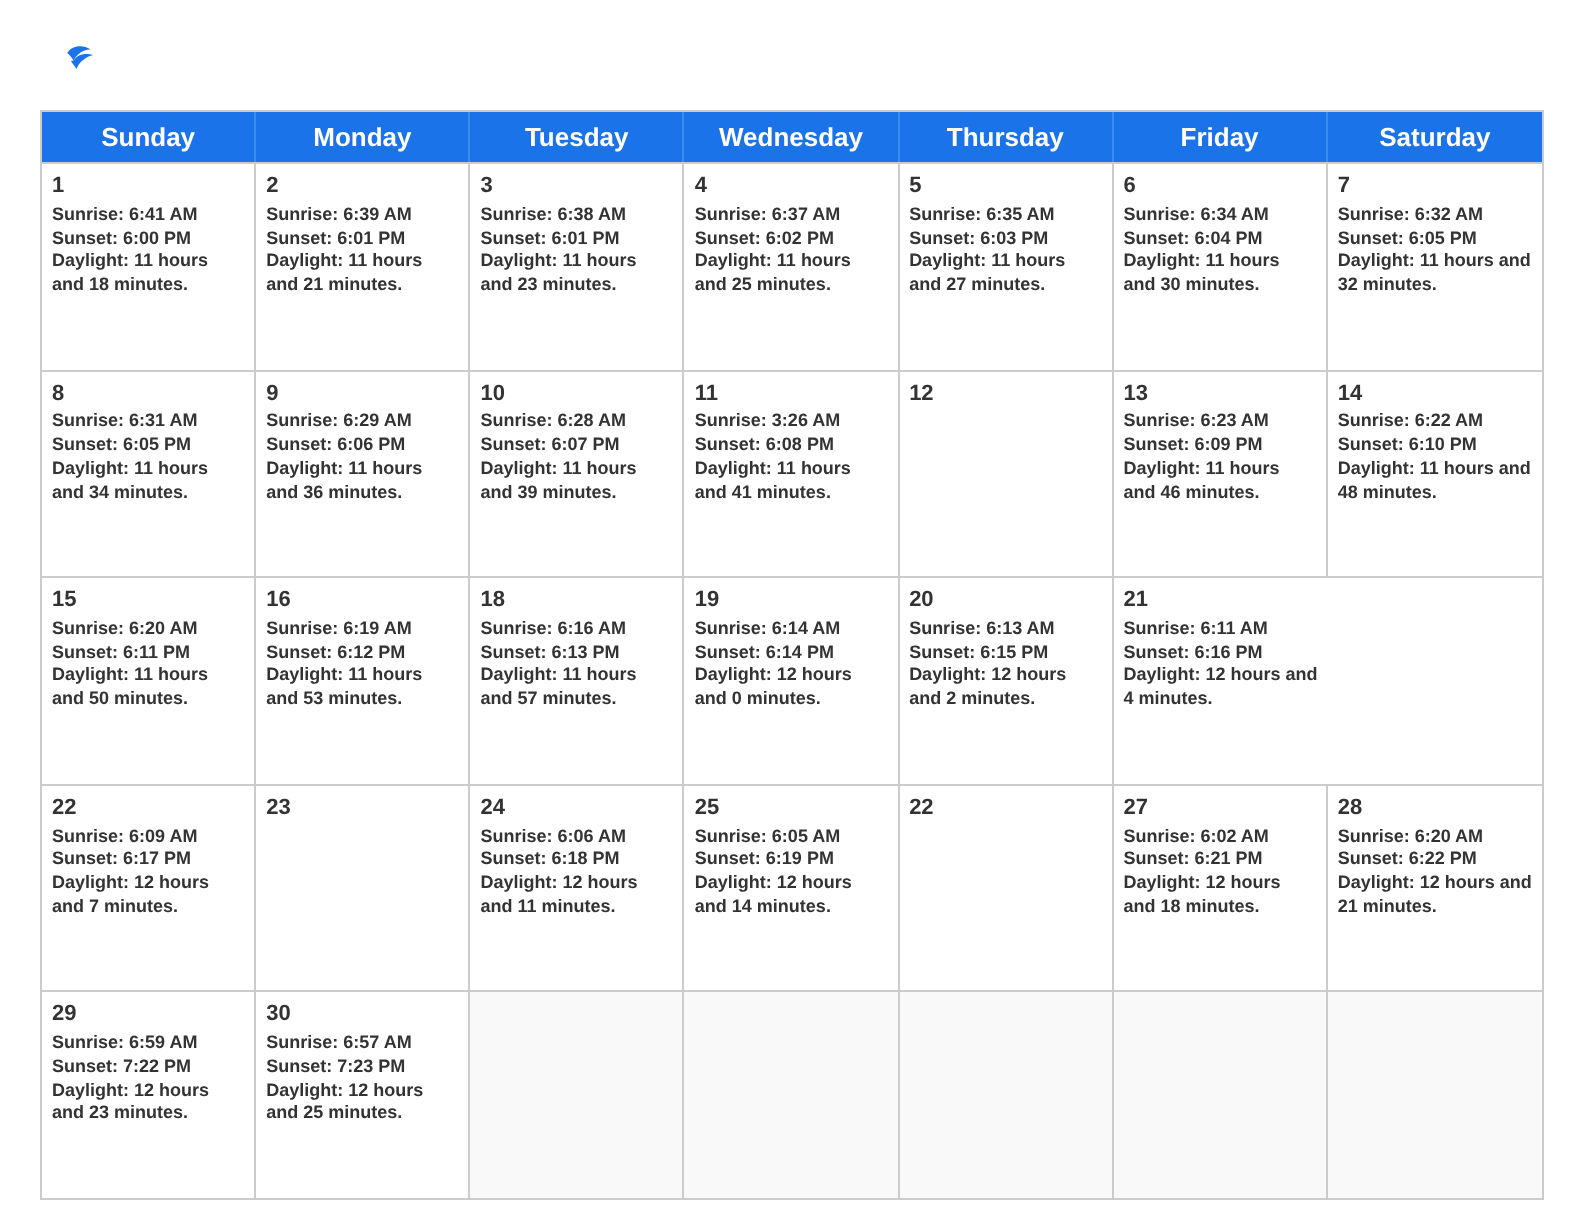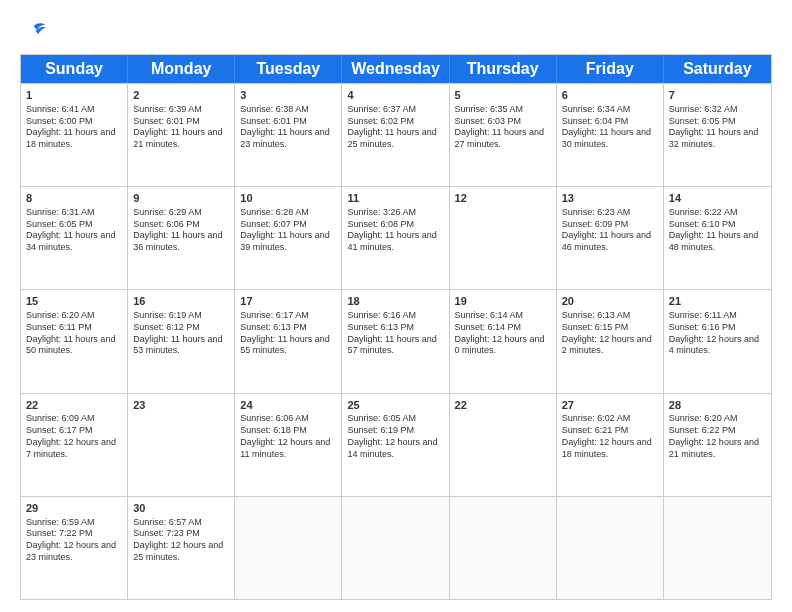--- a/index.html
+++ b/index.html
@@ -58,21 +58,21 @@
       flex-direction: column;
       border: 1px solid #ccc;
     }
     .calendar-header {
       display: grid;
       grid-template-columns: repeat(7, 1fr);
       background: #1a73e8;
     }
     .cal-header-cell {
       color: #fff;
-      font-size: 16px;
+      font-size: 13px;
       font-weight: bold;
       text-align: center;
       padding: 5px 2px;
       border-right: 1px solid #3a8ef0;
     }
     .cal-header-cell:last-child { border-right: none; }
     .calendar-body {
       display: flex;
       flex-direction: column;
       flex: 1;
@@ -99,20 +99,21 @@
     .cal-day-num {
       font-size: 11px;
       font-weight: bold;
       display: block;
       margin-bottom: 1px;
     }
     .cal-cell-text {
       font-size: 9px;
       line-height: 1.3;
       color: #333;
+      font-weight: bold;
     }
   </style>
 </head>
 <body>
 
 <div class="page">
   <div class="header">
     <div class="logo">
       <div class="logo-wrapper">
         <div>
@@ -253,27 +254,20 @@
 and 50 minutes.</div>
           </div>
           <div class="cal-cell">
             <span class="cal-day-num">16</span>
             <div class="cal-cell-text">Sunrise: 6:19 AM
 Sunset: 6:12 PM
 Daylight: 11 hours
 and 53 minutes.</div>
           </div>
           <div class="cal-cell">
-            <span class="cal-day-num">17</span>
-            <div class="cal-cell-text">Sunrise: 6:17 AM
-Sunset: 6:13 PM
-Daylight: 11 hours
-and 55 minutes.</div>
-          </div>
-          <div class="cal-cell">
             <span class="cal-day-num">18</span>
             <div class="cal-cell-text">Sunrise: 6:16 AM
 Sunset: 6:13 PM
 Daylight: 11 hours
 and 57 minutes.</div>
           </div>
           <div class="cal-cell">
             <span class="cal-day-num">19</span>
             <div class="cal-cell-text">Sunrise: 6:14 AM
 Sunset: 6:14 PM

